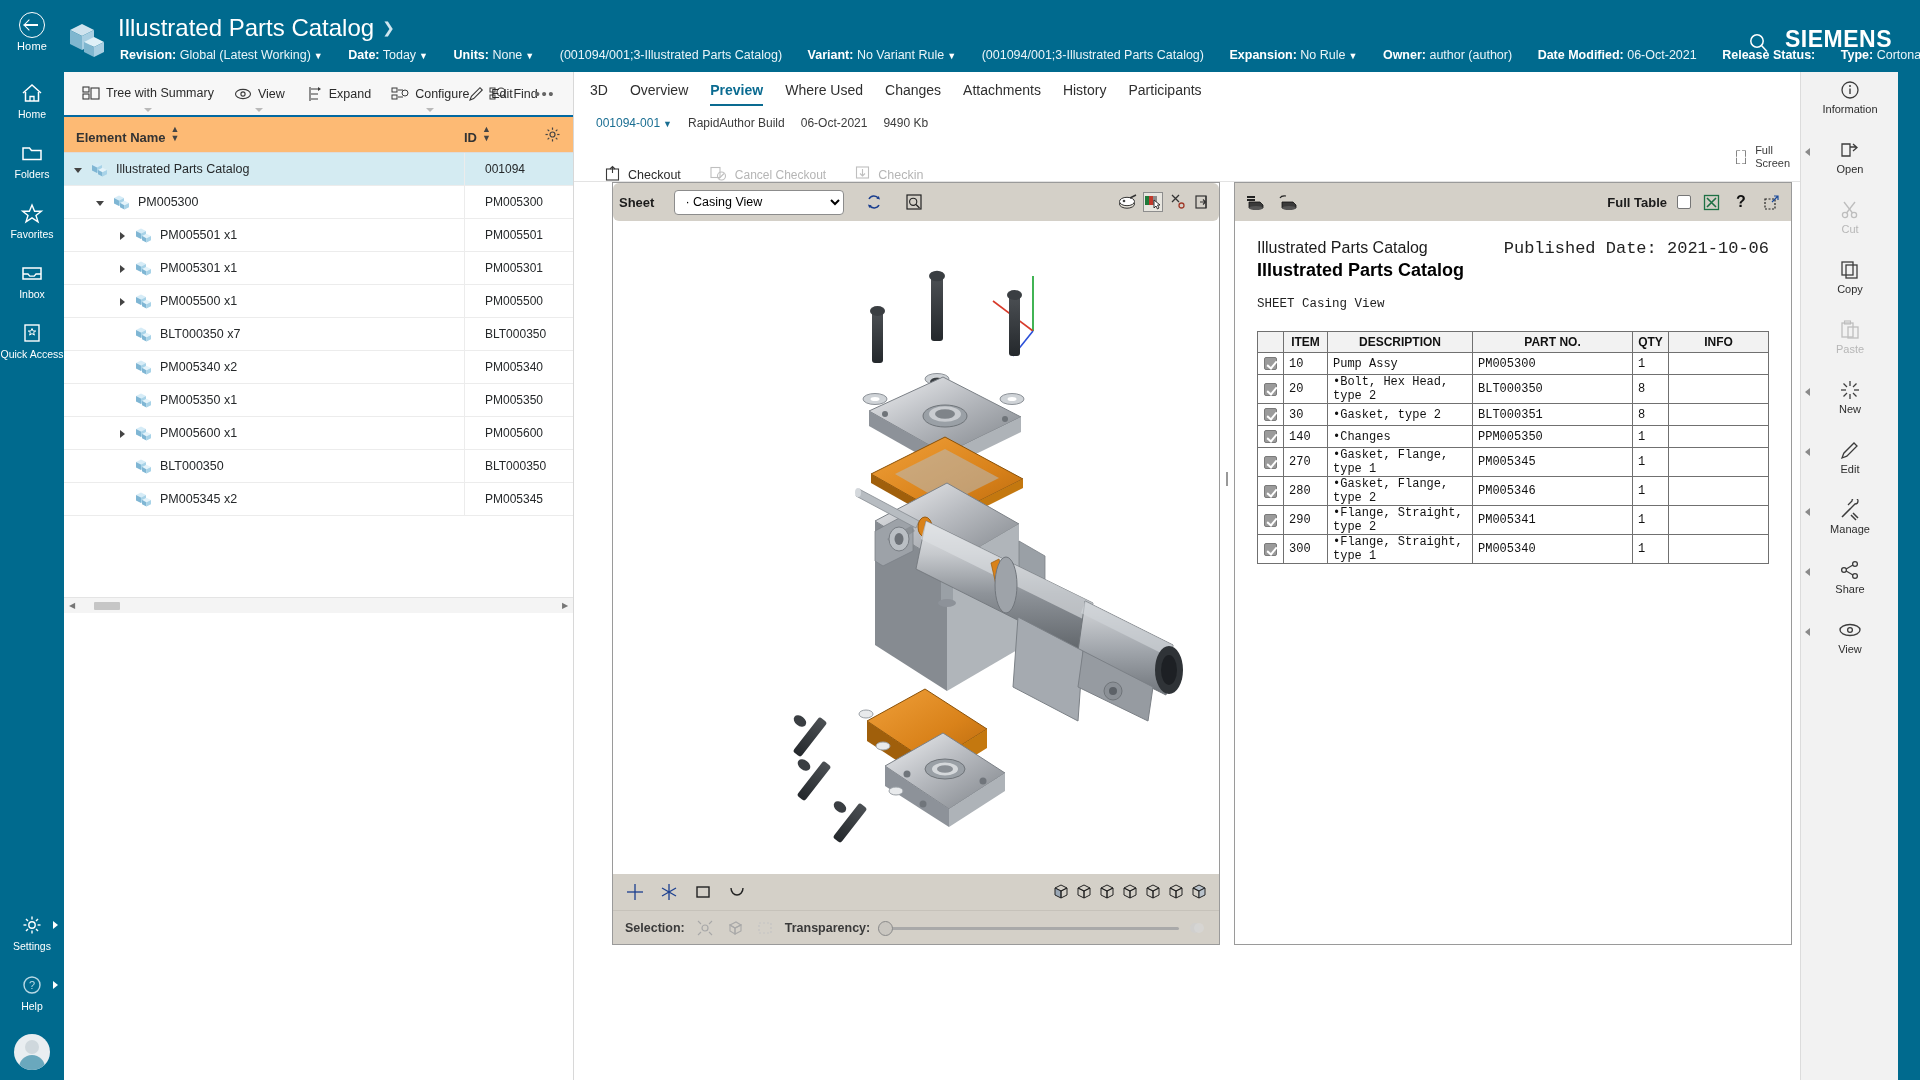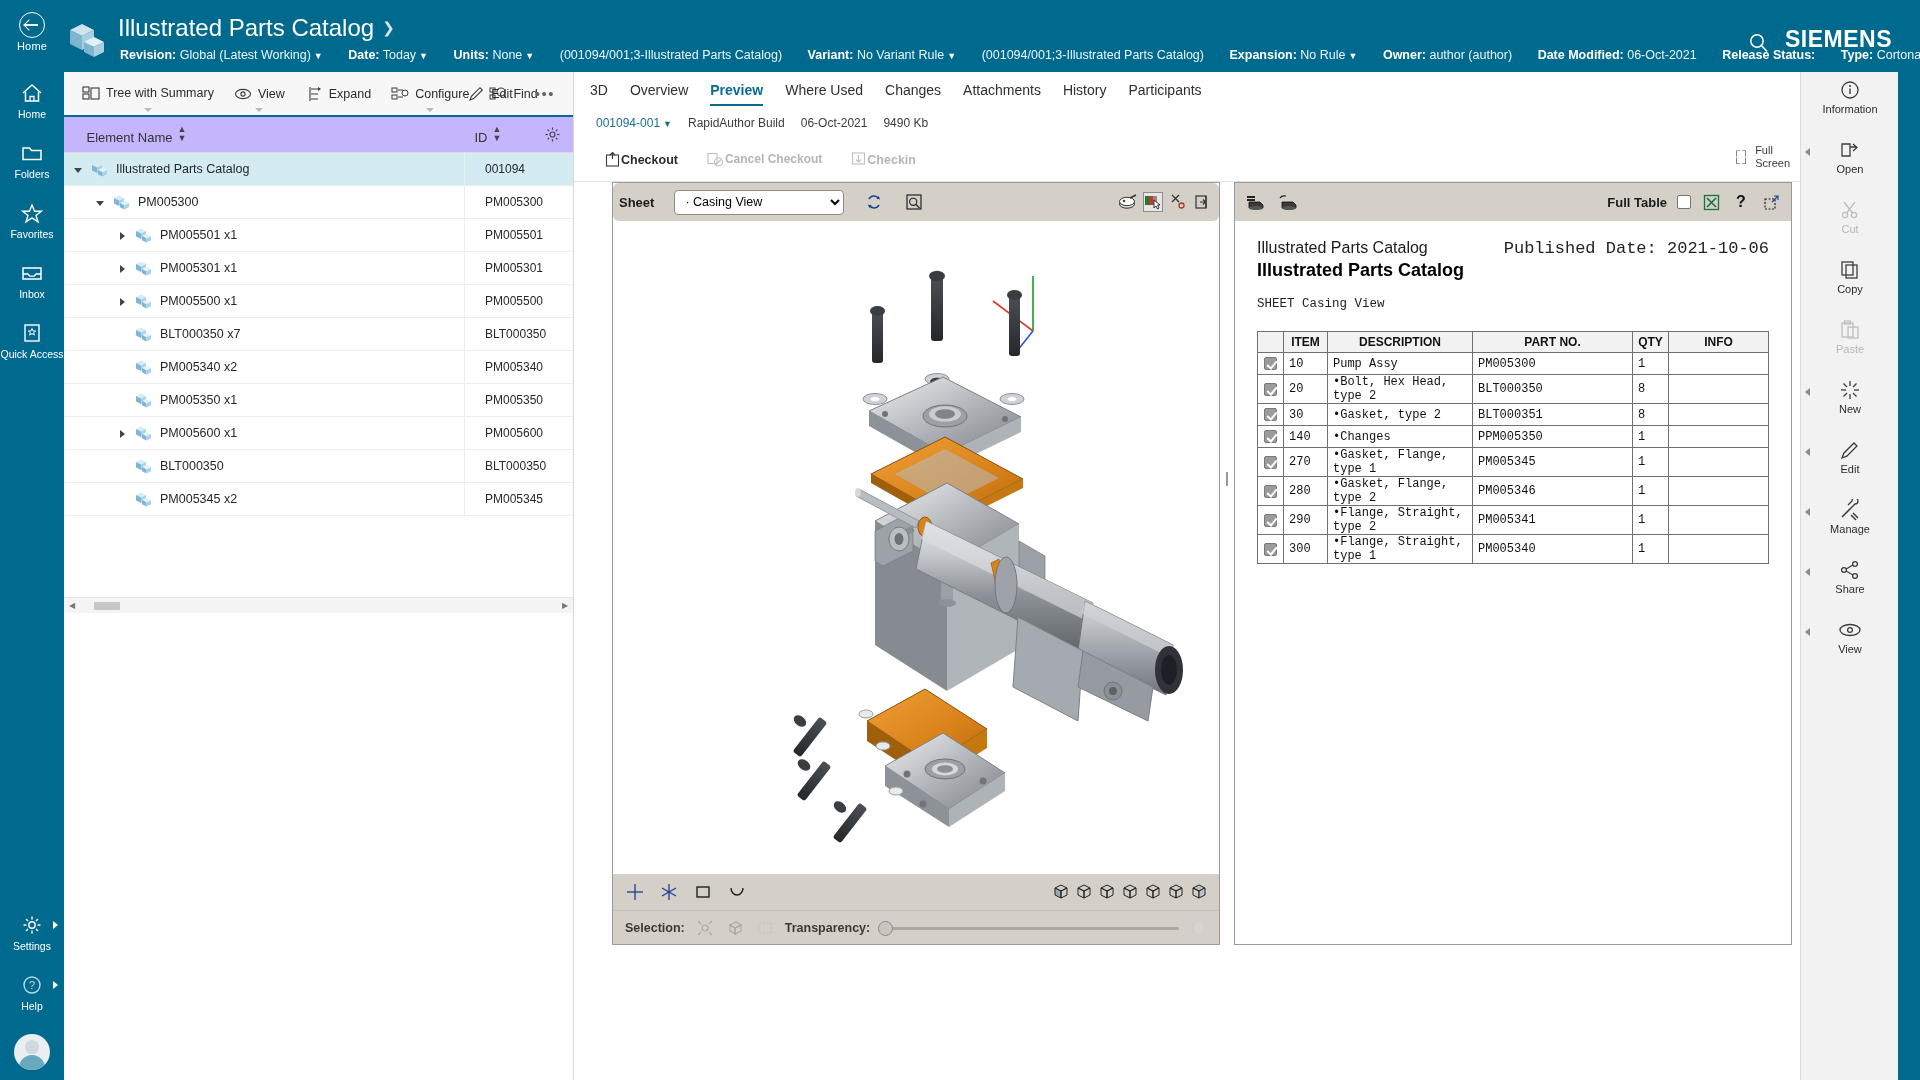--- a/index.html
+++ b/index.html
@@ -105,24 +105,23 @@
   .tb-btn .two-line { line-height: 13px; }
   .tb-btn .dd {
     position: absolute; bottom: 4px; left: 50%; margin-left: -4px;
     width: 0; height: 0; border-top: 4px solid #b9b9b9;
     border-left: 4px solid transparent; border-right: 4px solid transparent;
   }
   .tb-right { position: absolute; right: 6px; display: flex; align-items: center; }
   .tb-dots { font-size: 15px; color: #666; letter-spacing: 1.5px; padding: 0 12px; cursor: pointer; }
 
   .tree-head {
-    height: 36px; background: #c4b5fd; border-bottom: 1px solid #dcdcdc;
-    display: flex; align-items: center; font-size: 13px; font-weight: 400; color: #333;
+    height: 36px; background: #fdba74; border-bottom: 1px solid #dcdcdc;
+    display: flex; align-items: center; font-size: 13px; font-weight: 700; color: #333;
     position: relative;
-    justify-content: center;
   }
   .th-name { padding-left: 12px; width: 400px; }
   .th-id { width: 88px; }
   .sortic { display: inline-block; font-size: 9px; margin-left: 5px; color: #444; line-height: 9px; vertical-align: 1px;}
   .th-gear { position: absolute; right: 12px; top: 9px; cursor: pointer; }
 
   .tree-rows { }
   .tree-row {
     height: 33px; display: flex; align-items: center;
     border-bottom: 1px solid #ececec; font-size: 12.5px; color: #25282a;
@@ -160,22 +159,22 @@
   }
   .subbar { height: 30px; display: flex; align-items: center; padding-left: 22px; gap: 16px; font-size: 12px; color: #3b3b3b;}
   .subbar .drop { color: #1a6e92; cursor: pointer; }
   .subbar .caret { font-size: 9px; margin-left: 3px; }
 
   .actionbar {
     height: 44px; border-bottom: 1px solid #e3e3e3; display: flex; align-items: center;
     padding-left: 18px; gap: 4px; position: relative;
   }
   .act {
-    display: flex; align-items: center; font-size: 12.5px; color: #2b2b2b;
-    padding: 0 12px; height: 44px; cursor: pointer; white-space: nowrap; font-weight: bold;
+    display: flex; align-items: flex-end; gap: 7px; font-size: 12.5px; color: #2b2b2b;
+    padding: 0 12px; height: 44px; cursor: pointer; white-space: nowrap;
   }
   .act.disabled { color: #b5b5b5; cursor: default; }
   .act .two { line-height: 13px; font-size: 12px; }
   .fullscreen-btn {
     position: absolute; right: 10px; top: 6px; font-size: 11px; color: #3a3a3a;
     line-height: 14px; cursor: pointer; display: flex; gap: 4px; align-items: center;
   }
   .fs-brackets { font-size: 10px; color: #555; line-height: 13px; letter-spacing: 2px;}
 
   

